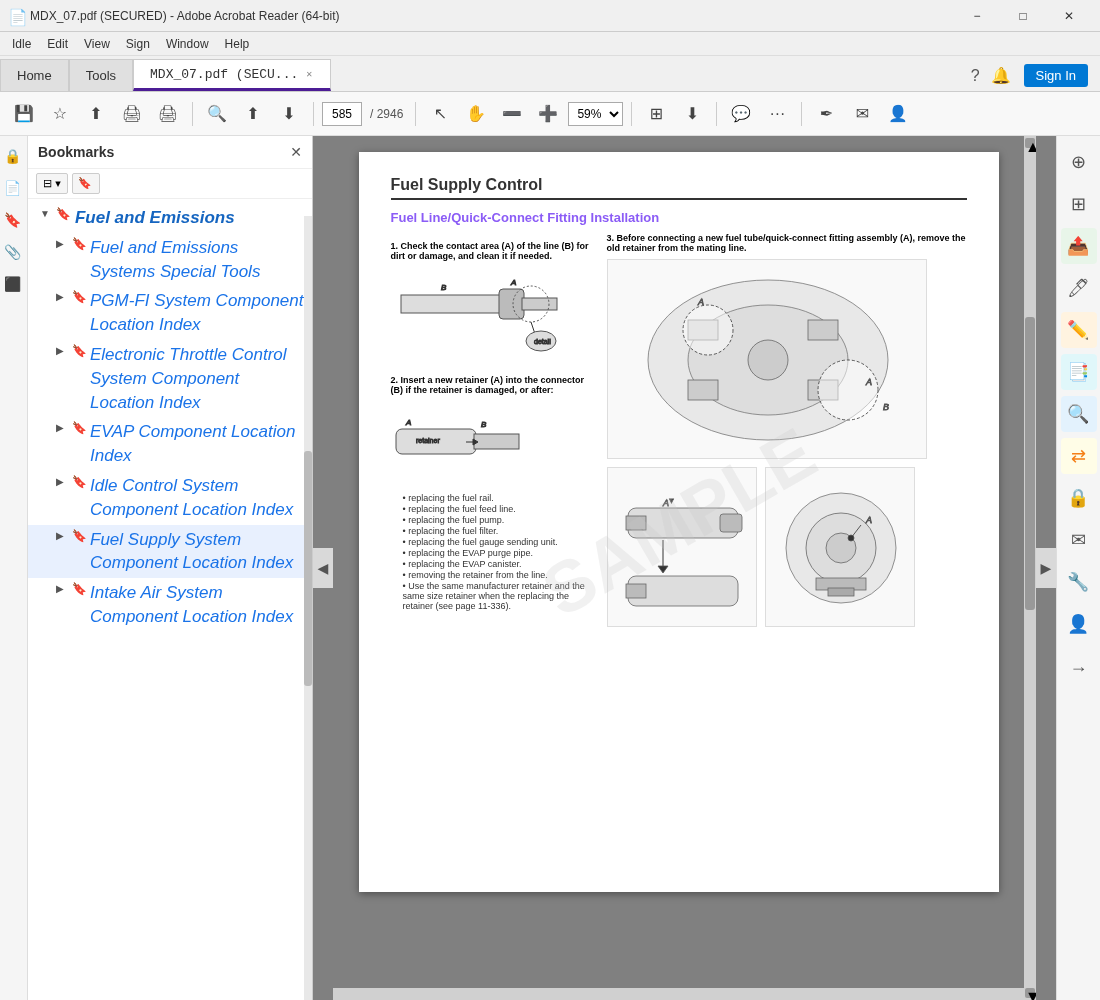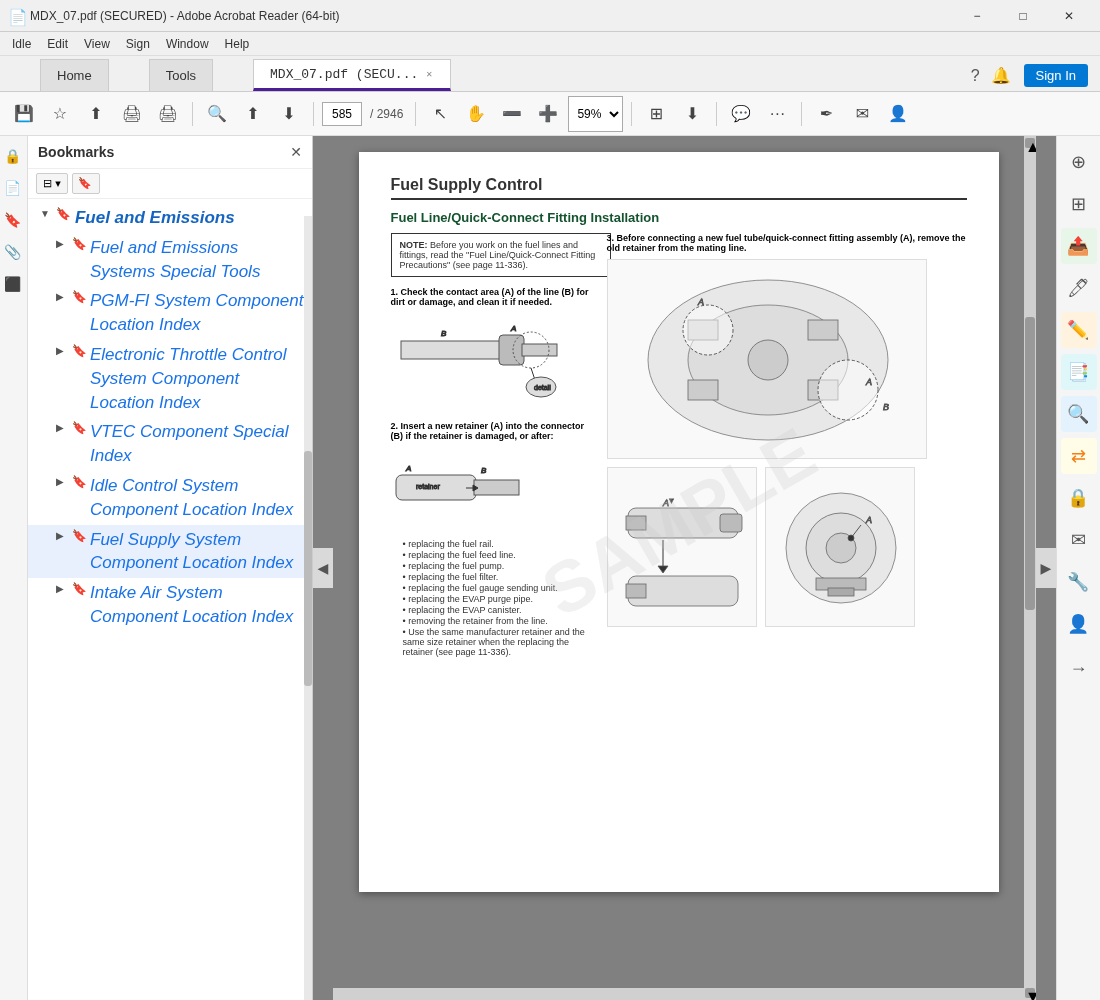--- a/index.html
+++ b/index.html
@@ -30,21 +30,21 @@
     }
 
     
     .tab-bar {
       height: 36px; background: #f0f0f0; display: flex; align-items: flex-end;
       padding: 0; border-bottom: 1px solid #ccc; gap: 0;
     }
     .tab {
       height: 32px; padding: 0 16px; display: flex; align-items: center; gap: 6px;
       font-size: 13px; background: #e0e0e0; border: 1px solid #ccc;
-      border-bottom: none; cursor: pointer; color: #333; margin-left: 40px;
+      border-bottom: none; cursor: pointer; color: #333;
     }
     .tab.active { background: #fff; border-bottom: 3px solid #4c1d95; color: #333; font-family: Liberation Mono, monospace; }
     .tab-home { border-radius: 0; }
     .tab-close { font-size: 10px; color: #888; cursor: pointer; padding: 2px; }
     .tab-right {
       margin-left: auto; display: flex; align-items: center; gap: 12px; padding-right: 12px; padding-bottom: 4px;
     }
     .tab-right-icon { font-size: 16px; color: #555; cursor: pointer; }
     .sign-in-btn {
       padding: 4px 12px; background: #0078d4; color: white; border: none;
@@ -60,21 +60,21 @@
       width: 32px; height: 32px; display: flex; align-items: center; justify-content: center;
       border: none; background: transparent; cursor: pointer; color: #444; font-size: 16px; border-radius: 3px;
     }
     .toolbar-sep { width: 1px; height: 24px; background: #ccc; margin: 0 4px; }
     .page-input {
       width: 40px; height: 24px; border: 1px solid #aaa; text-align: center;
       font-size: 12px; background: #fff;
     }
     .page-total { font-size: 12px; color: #555; padding: 0 4px; }
     .zoom-select {
-      height: 36px; font-size: 12px; border: 1px solid #aaa; background: #fff; padding: 0 4px;
+      height: 24px; font-size: 12px; border: 1px solid #aaa; background: #fff; padding: 0 4px;
     }
 
     
     .main-content {
       flex: 1; display: flex; overflow: hidden; background: #808080;
     }
 
     
     .sidebar {
       width: 285px; min-width: 285px; background: #fff; border-right: 1px solid #ccc;
@@ -130,21 +130,21 @@
     .left-nav-btn.active { color: #1a73e8; }
     .pdf-page {
       background: white; width: 640px; min-height: 740px; box-shadow: 0 2px 8px rgba(0,0,0,0.4);
       padding: 24px 32px; position: relative; overflow: hidden;
     }
     .pdf-page-title {
       font-size: 16px; font-weight: bold; color: #333; margin-bottom: 6px; border-bottom: 2px solid #333;
       padding-bottom: 4px;
     }
     .pdf-section-title {
-      font-size: 13px; font-weight: bold; color: #14532d; margin: 10px 0 8px 0;
+      font-size: 13px; font-weight: bold; color: #8b5cf6; margin: 10px 0 8px 0;
     }
     .pdf-note {
       font-size: 9px; color: #333; border: 1px solid #333; padding: 6px 8px; margin-bottom: 10px;
       width: 220px; float: left; margin-right: 16px;
     }
     .pdf-note strong { font-weight: bold; }
     .pdf-columns { display: flex; gap: 16px; }
     .pdf-col-left { width: 200px; }
     .pdf-col-right { flex: 1; }
     .pdf-bullet { font-size: 9px; color: #333; margin-left: 12px; margin-bottom: 1px; }
@@ -321,21 +321,21 @@
 
         <div class="bookmark-item" style="padding-left:28px;">
           <span class="bookmark-expand">▶</span>
           <span class="bookmark-icon">🔖</span>
           <span class="bookmark-label">Electronic Throttle Control System Component Location Index</span>
         </div>
 
         <div class="bookmark-item" style="padding-left:28px;">
           <span class="bookmark-expand">▶</span>
           <span class="bookmark-icon">🔖</span>
-          <span class="bookmark-label">VTEC Component Special Index</span>
+          <span class="bookmark-label">EVAP Component Location Index</span>
         </div>
 
         <div class="bookmark-item" style="padding-left:28px;">
           <span class="bookmark-expand">▶</span>
           <span class="bookmark-icon">🔖</span>
           <span class="bookmark-label">Idle Control System Component Location Index</span>
         </div>
 
         <div class="bookmark-item active" style="padding-left:28px;">
           <span class="bookmark-expand">▶</span>
@@ -364,23 +364,20 @@
           <div class="pdf-page">
             <div class="watermark">SAMPLE</div>
 
             <div class="pdf-page-title">Fuel Supply Control</div>
             <div class="pdf-section-title">Fuel Line/Quick-Connect Fitting Installation</div>
 
             <div class="pdf-columns">
 
               <div class="pdf-col-left">
 
-                <div class="pdf-note">
-                  <strong>NOTE:</strong> Before you work on the fuel lines and fittings, read the "Fuel Line/Quick-Connect Fitting Precautions" (see page 11-336).
-                </div>
 
                 <div style="clear:both; margin-top: 8px;">
                   <div style="font-size:9px; font-weight:bold; margin-bottom:4px;">1. Check the contact area (A) of the line (B) for dirt or damage, and clean it if needed.</div>
 
                   <svg width="180" height="100" style="display:block; margin: 4px 0;">
 
                     <g fill="none" stroke="#333" stroke-width="1">
 
                       <rect x="10" y="30" width="100" height="18" fill="#ddd" stroke="#555"></rect>
 

